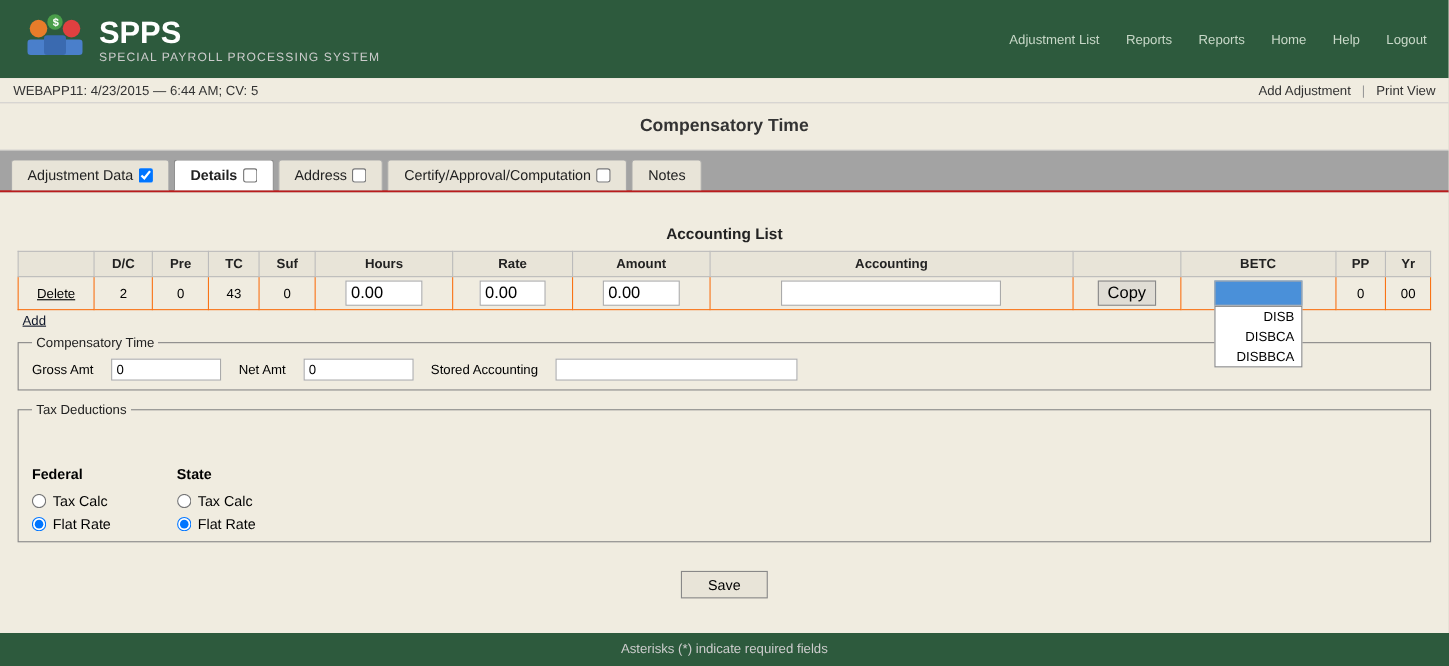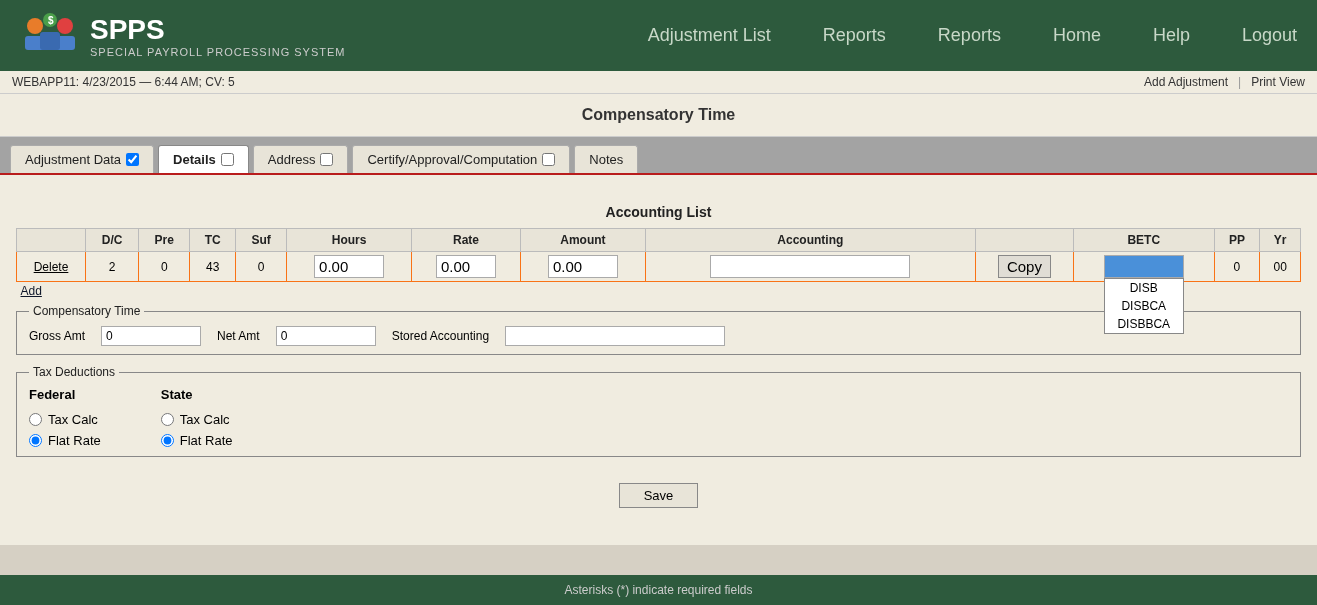--- a/index.html
+++ b/index.html
@@ -36,23 +36,22 @@
       letter-spacing: 1px;
     }
     .nav-links {
       display: flex;
       gap: 24px;
       align-items: center;
     }
     .nav-links a {
       color: #c8d8c8;
       text-decoration: none;
-      font-size: 18px;
-      cursor: pointer;
-      margin-left: 28px;
+      font-size: 12px;
+      cursor: pointer;
     }
 
     
     .subheader {
       background: #f0ece0;
       padding: 4px 12px;
       display: flex;
       justify-content: space-between;
       align-items: center;
       border-bottom: 1px solid #ccc;
@@ -177,20 +176,21 @@
     }
     .betc-dropdown {
       position: absolute;
       top: 100%;
       left: 0;
       background: white;
       border: 1px solid #888;
       z-index: 100;
       min-width: 80px;
       font-size: 12px;
+      text-align: right;
     }
     .betc-dropdown .betc-option {
       padding: 2px 6px;
       cursor: pointer;
       white-space: nowrap;
     }
 
     
     fieldset {
       border: 1px solid #888;
@@ -217,21 +217,21 @@
       font-size: 12px;
       background: white;
     }
 
     
     .tax-row {
       display: flex;
       gap: 60px;
     }
     .tax-section { display: flex; flex-direction: column; gap: 6px; }
-    .tax-section .tax-label { font-weight: bold; font-size: 13px; margin-bottom: 4px; }
+    .tax-section .tax-label { font-weight: bold; font-size: 13px; margin-bottom: 4px; margin-top: 36px; }
     .radio-row { display: flex; align-items: center; gap: 6px; font-size: 13px; }
     .radio-row input[type=radio] { margin: 0; }
 
     
     .save-area {
       text-align: center;
       padding: 16px 0 8px 0;
     }
     .save-btn {
       padding: 4px 24px;

